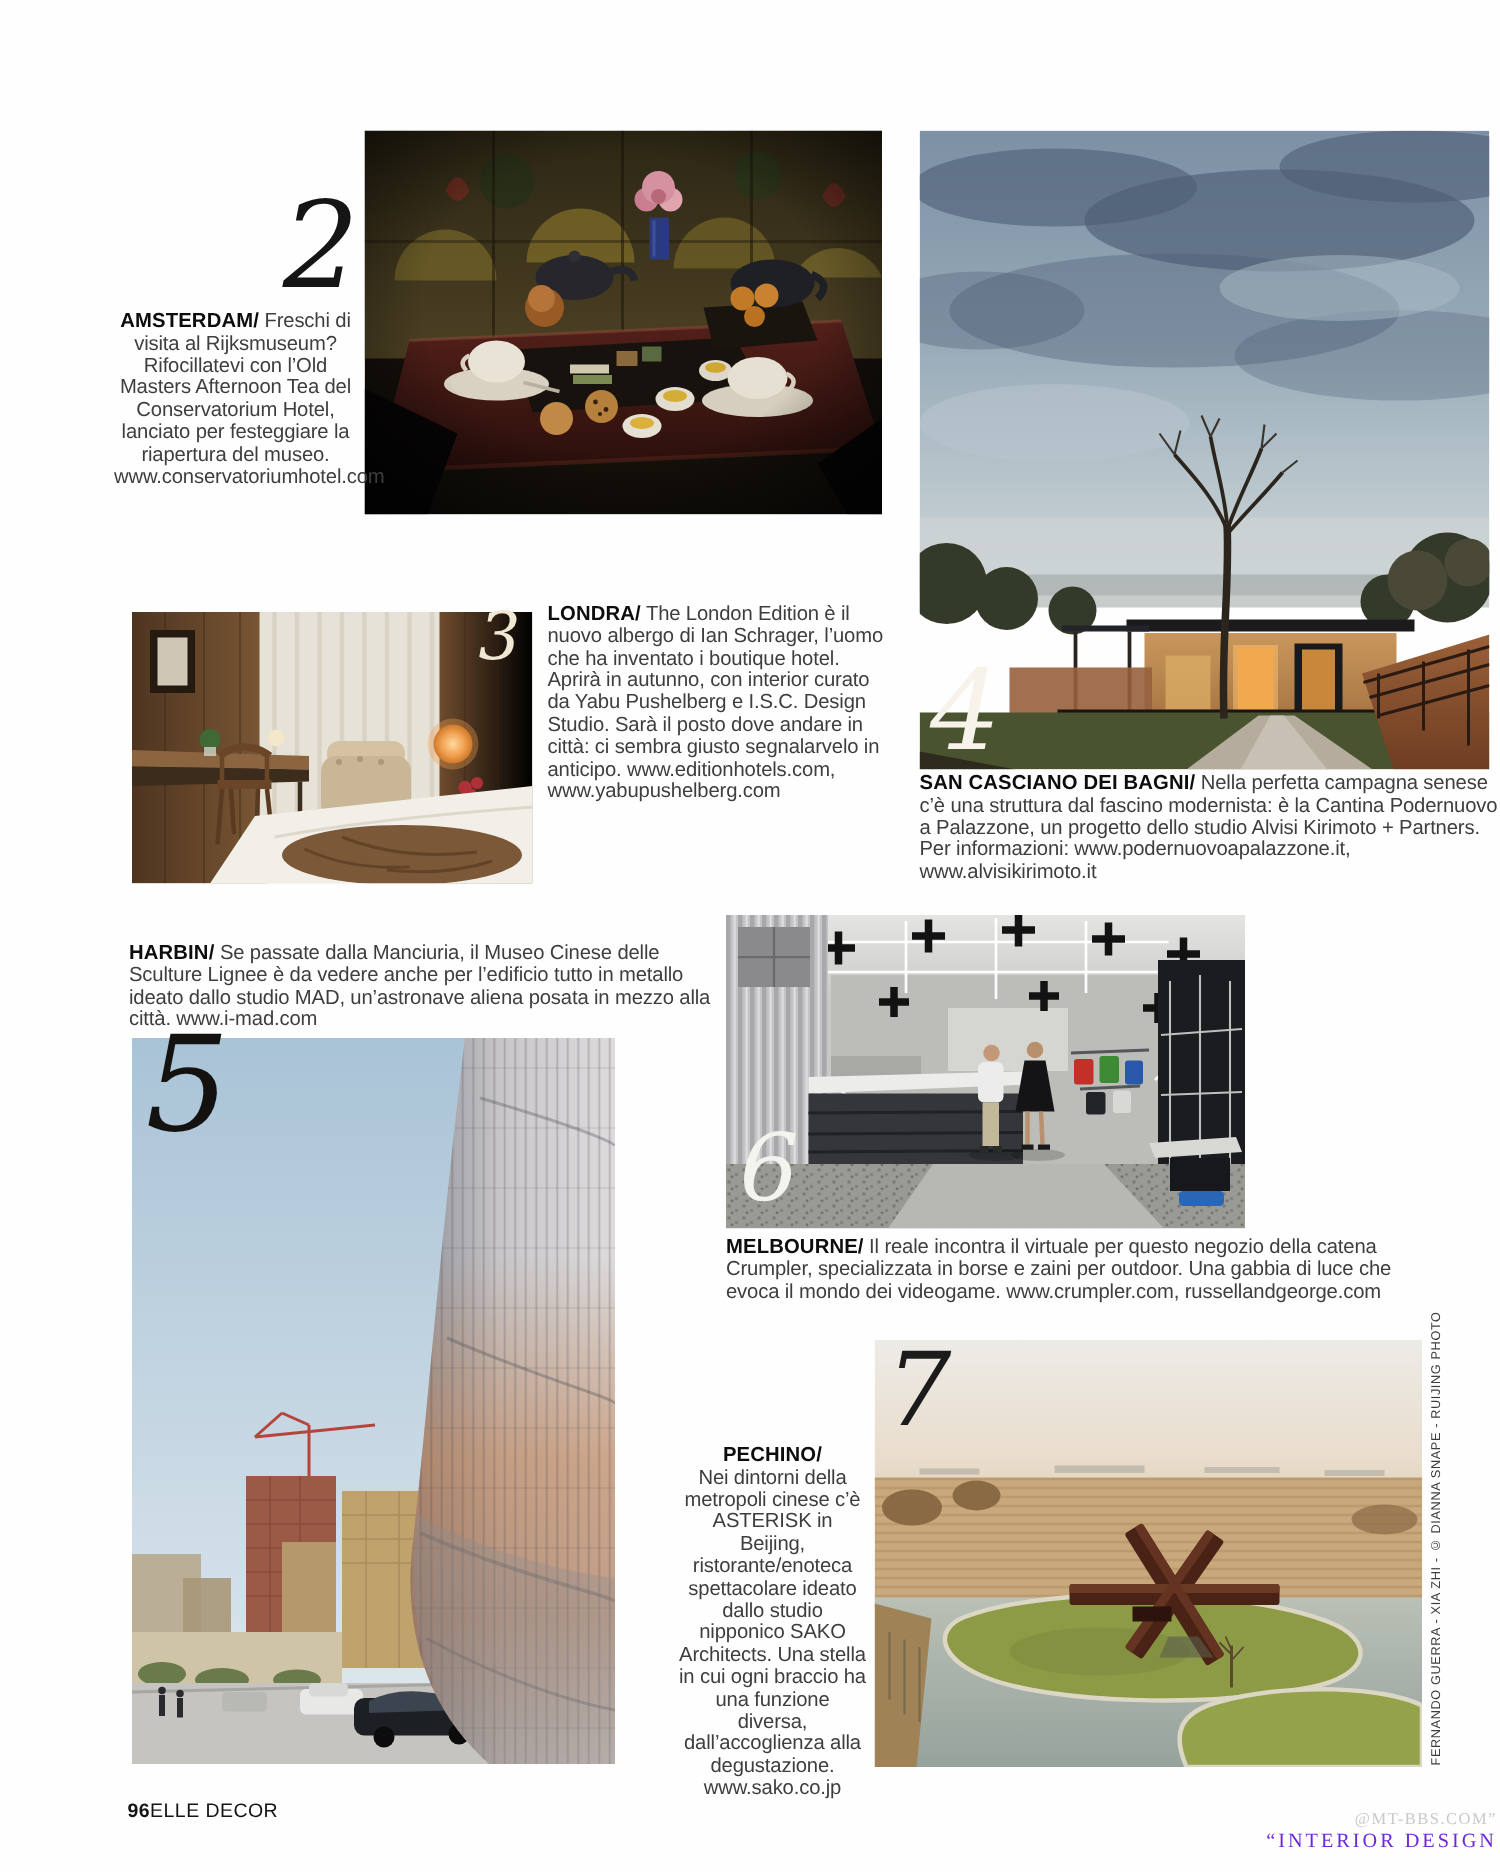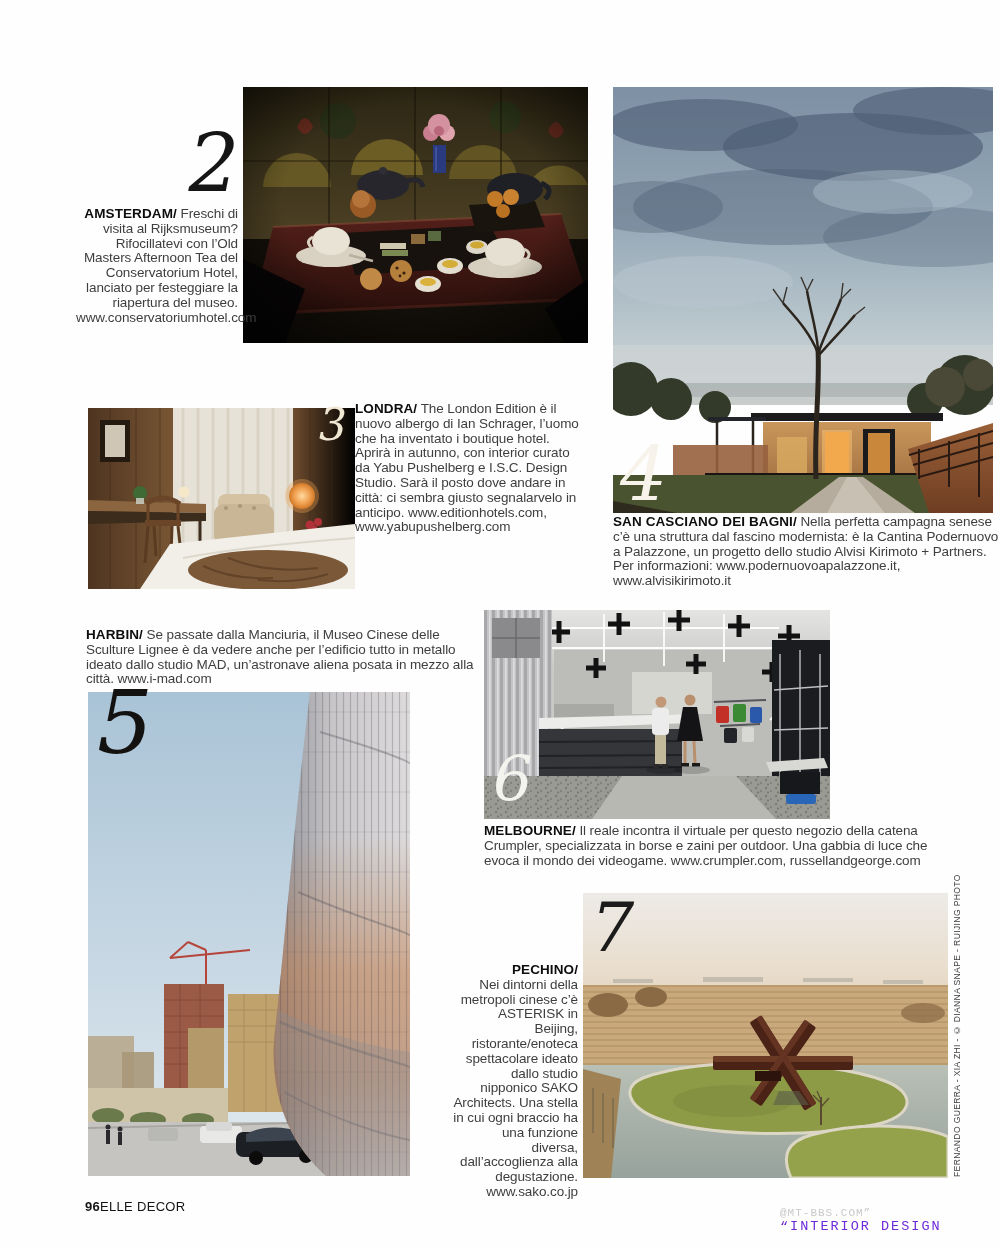--- a/index.html
+++ b/index.html
@@ -5,35 +5,35 @@
   html,body{margin:0;padding:0;background:#ffffff;}
   .page{
     position:relative;width:1000px;height:1248px;margin:0 auto;
     background:#fefefe;overflow:hidden;
     font-family:"Liberation Sans",sans-serif;
   }
   .photo{position:absolute;overflow:hidden;}
   .photo svg{display:block;width:100%;height:100%;}
   .txt{position:absolute;font-size:13.5px;line-height:14.8px;color:#3e3e3e;letter-spacing:-0.1px;}
   .txt p{margin:0;}
-  .txt.right{text-align:right;}
+  .txt.right{text-align:center;}
   .city{font-weight:700;color:#0d0d0d;letter-spacing:0.1px;}
   .city-block{display:block;}
   .num{
     position:absolute;font-family:"DejaVu Serif",serif;font-style:italic;
     font-weight:400;line-height:0.9;z-index:5;
   }
   .credit{
     position:absolute;writing-mode:vertical-rl;transform:rotate(180deg);
     font-size:8.5px;letter-spacing:0.4px;color:#3c3c3c;white-space:nowrap;
   }
   .footer{position:absolute;font-size:13px;color:#141414;letter-spacing:0.3px;}
   .footer .pn{font-weight:700;}
   .watermark{
-    position:absolute;text-align:left;font-family:Liberation Mono, monospace;
+    position:absolute;text-align:right;font-family:Liberation Serif, serif;
     color:#c9c9c9;
   }
   .watermark .wm1{font-size:11px;letter-spacing:1px;display:block;}
   .watermark .wm2{font-size:13.5px;letter-spacing:2px;display:block;color:#6d28d9;}
 </style>
 </head>
 <body>
 
 <div class="page">
 
@@ -562,21 +562,21 @@
   <div class="num" style="left:319px;top:405px;font-size:44px;color:#f1e8d4">3</div>
   <div class="num" style="left:620px;top:441px;font-size:74px;color:#f7f3ea">4</div>
   <div class="num" style="left:97px;top:683px;font-size:88px;color:#141210">5</div>
   <div class="num" style="left:493px;top:751px;font-size:62px;color:#f4f4ee">6</div>
   <div class="num" style="left:591px;top:897px;font-size:68px;color:#1b1b1b">7</div>
 
   <div class="txt right" style="left:76px;top:207px;width:162px">
     <p><span class="city">AMSTERDAM/</span> <span>Freschi di visita al Rijksmuseum? Rifocillatevi con l’Old Masters Afternoon Tea del Conservatorium Hotel, lanciato per festeggiare la riapertura del museo. www.conservatoriumhotel.com</span></p>
   </div>
 
-  <div class="txt" style="left:355px;top:402px;width:224px">
+  <div class="txt" style="left:365px;top:402px;width:224px">
     <p><span class="city">LONDRA/</span> <span>The London Edition è il nuovo albergo di Ian Schrager, l’uomo che ha inventato i boutique hotel. Aprirà in autunno, con interior curato da Yabu Pushelberg e I.S.C. Design Studio. Sarà il posto dove andare in città: ci sembra giusto segnalarvelo in anticipo. www.editionhotels.com, www.yabupushelberg.com</span></p>
   </div>
 
   <div class="txt" style="left:613px;top:515px;width:392px">
     <p><span class="city">SAN CASCIANO DEI BAGNI/</span> <span>Nella perfetta campagna senese c’è una struttura dal fascino modernista: è la Cantina Podernuovo a Palazzone, un progetto dello studio Alvisi Kirimoto + Partners. Per informazioni: www.podernuovoapalazzone.it, www.alvisikirimoto.it</span></p>
   </div>
 
   <div class="txt" style="left:484px;top:824px;width:474px">
     <p><span class="city">MELBOURNE/</span> <span>Il reale incontra il virtuale per questo negozio della catena Crumpler, specializzata in borse e zaini per outdoor. Una gabbia di luce che evoca il mondo dei videogame. www.crumpler.com, russellandgeorge.com</span></p>
   </div>

